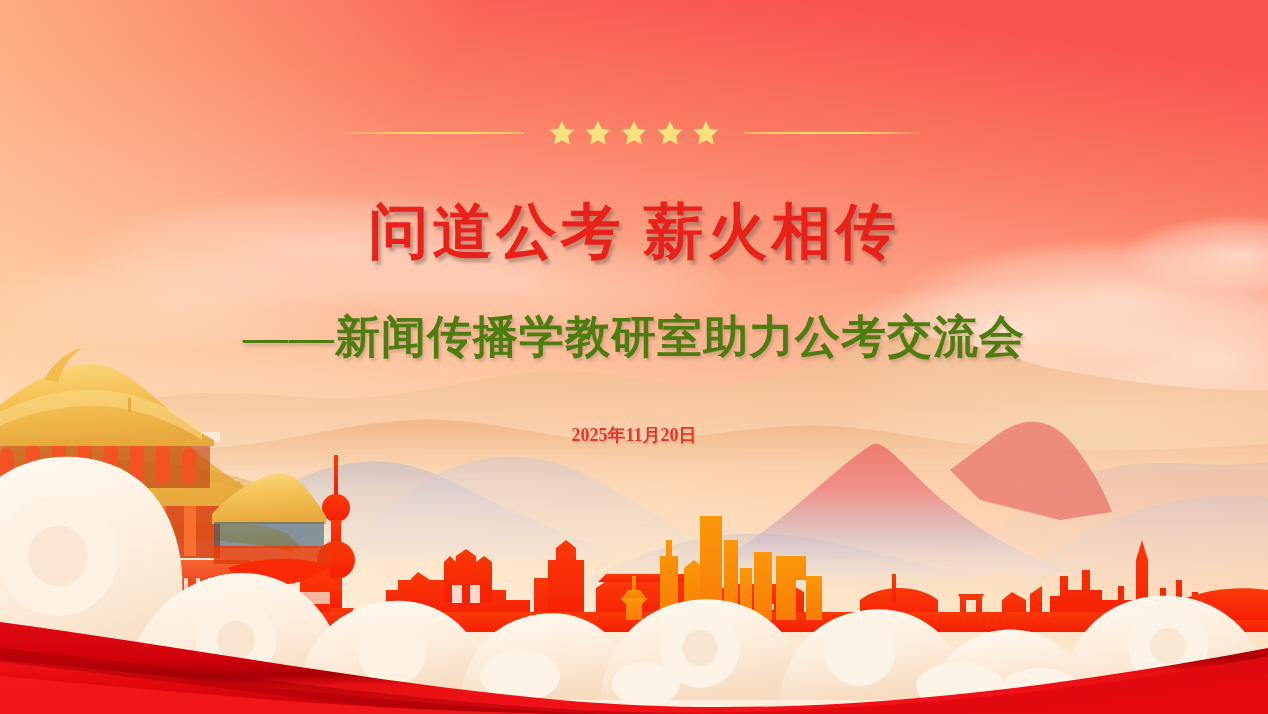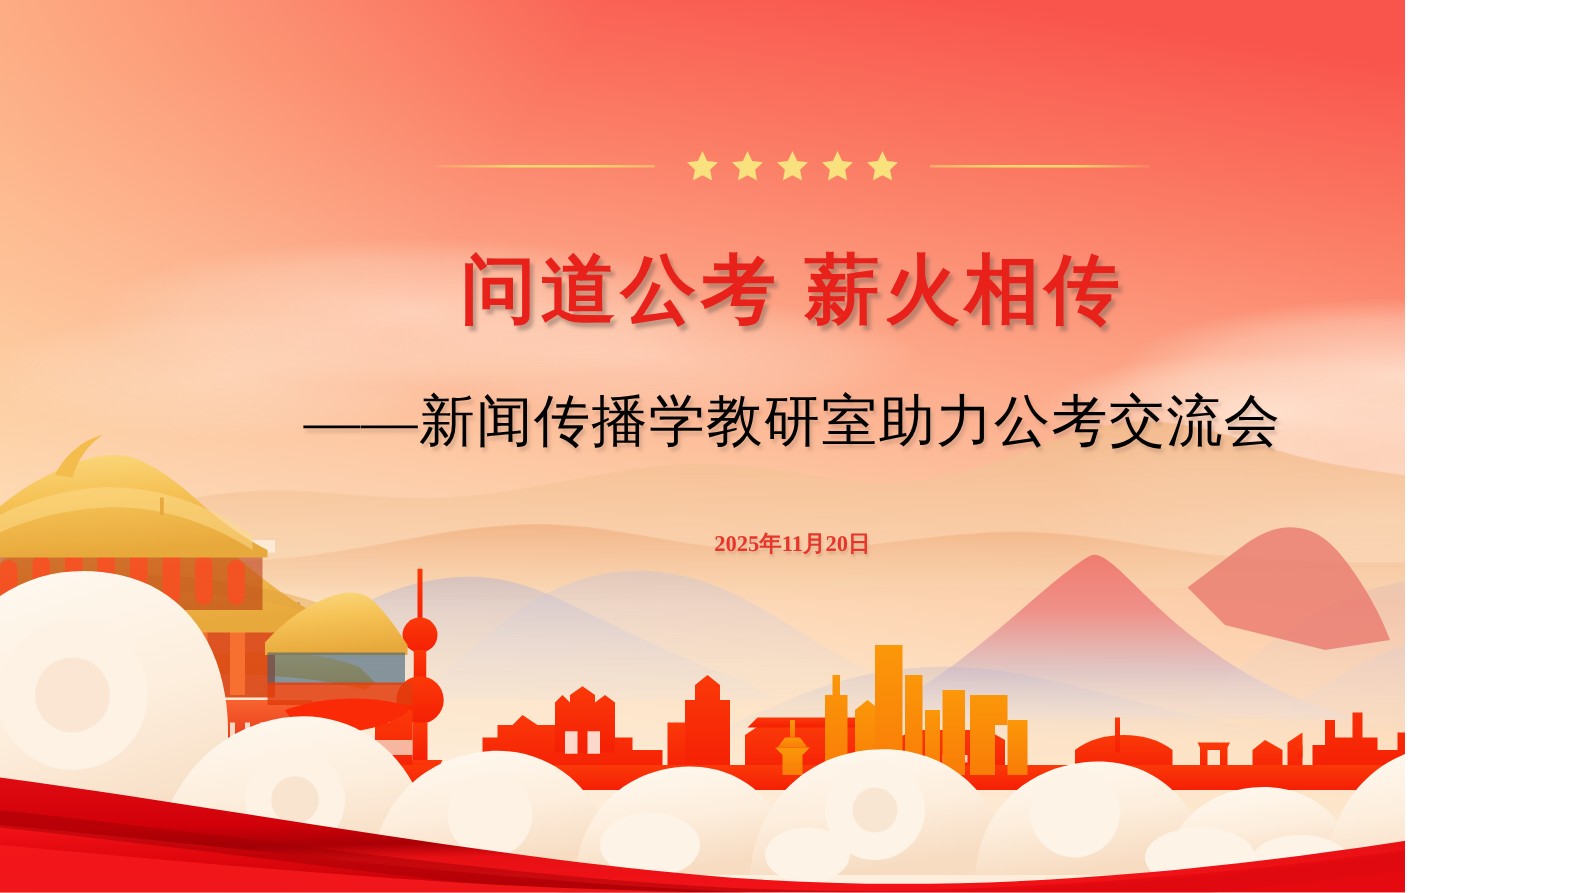--- a/index.html
+++ b/index.html
@@ -5,21 +5,21 @@
 <style>
   * { margin:0; padding:0; box-sizing:border-box; }
   html, body {
     width:1268px; height:714px;
     overflow:hidden;
     background:#fff;
     font-family:"Liberation Serif", "DejaVu Serif", serif;
   }
   #poster {
     position:relative;
-    width:1124px; height:714px;
+    width:1268px; height:714px;
     overflow:hidden;
   }
   #poster svg.layer {
     position:absolute; left:0; top:0;
     width:1268px; height:714px;
     display:block;
   }
   
   .text-stack {
     position:absolute;
@@ -56,23 +56,23 @@
     color:#e8211b;
     text-shadow:3px 4px 3px rgba(120,95,85,0.45);
     white-space:nowrap;
   }
   .subtitle {
     position:absolute;
     left:0; top:308px; width:1268px;
     text-align:center;
     font-size:45px;
     line-height:58px;
-    font-weight:normal;
+    font-weight:bold;
     letter-spacing:1px;
-    color:#000000;
+    color:#4d7c0f;
     text-shadow:2px 3px 3px rgba(160,120,100,0.38);
     white-space:nowrap;
   }
   .date {
     position:absolute;
     left:0; top:418px; width:1268px;
     text-align:center;
     font-size:18px;
     line-height:34px;
     font-weight:bold;

